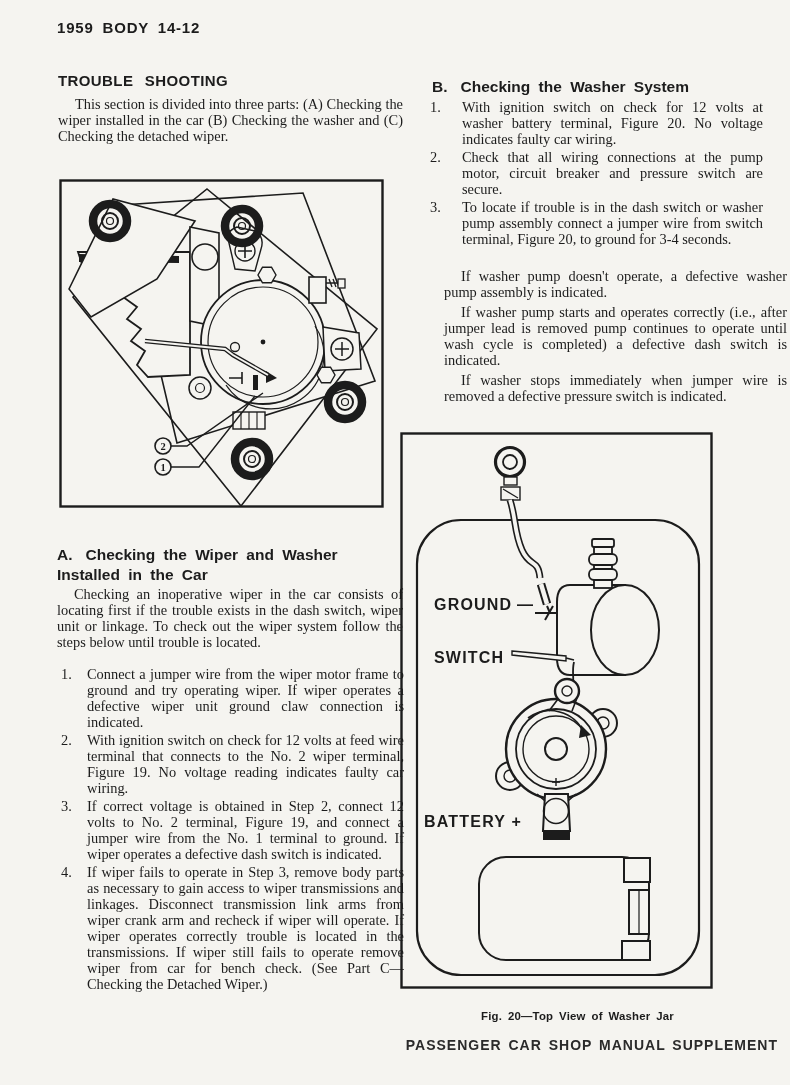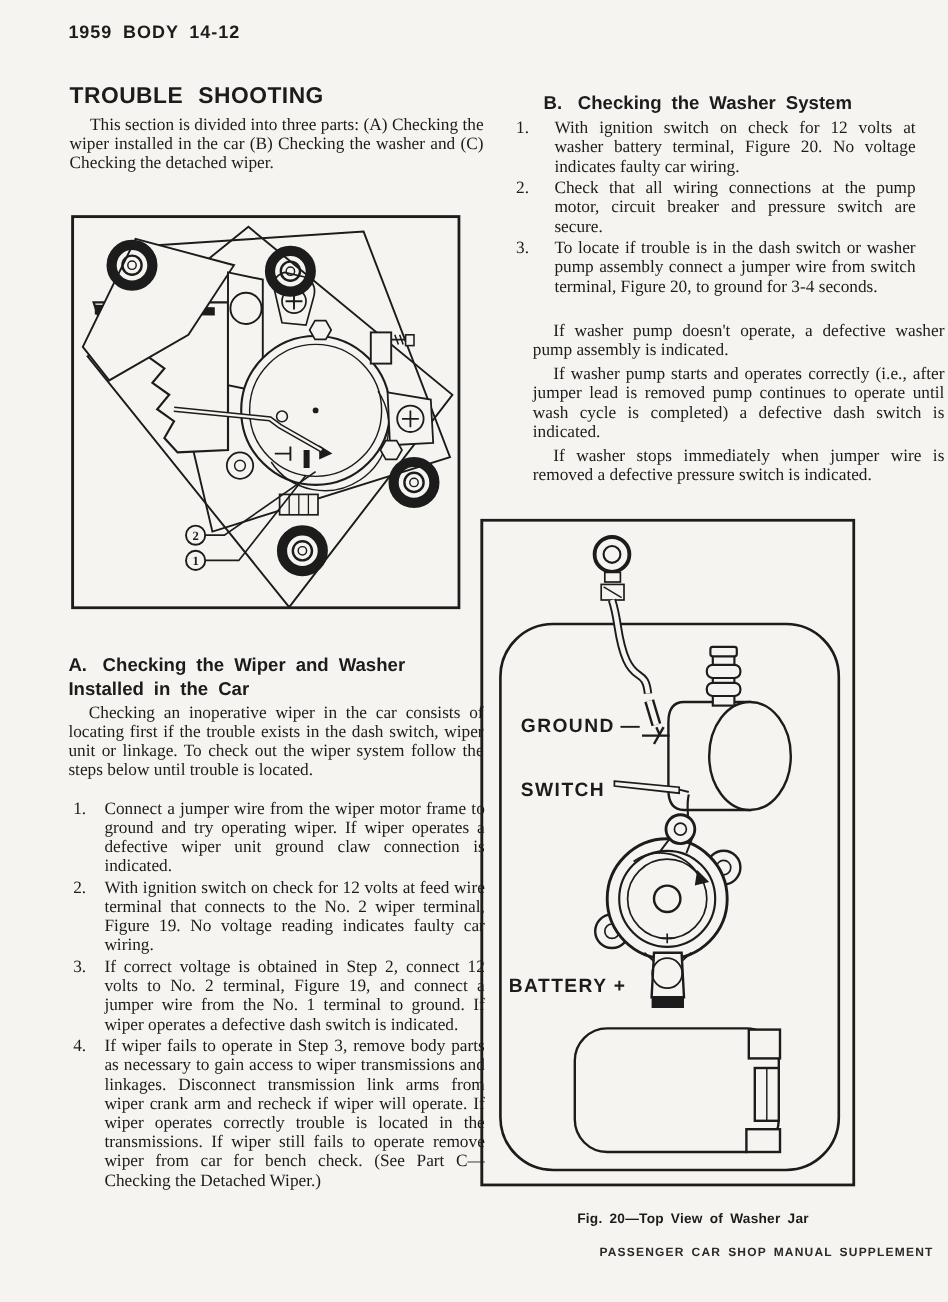--- a/index.html
+++ b/index.html
@@ -13,37 +13,37 @@
     font-family:"Liberation Serif","DejaVu Serif",serif;
     font-size:14.4px;line-height:16px;
   }
   .abs{position:absolute;}
   .sans{font-family:"Liberation Sans","DejaVu Sans",sans-serif;}
   .page-header{
     left:57px;top:20px;font-weight:bold;font-size:15px;
     letter-spacing:.8px;word-spacing:4px;
   }
   .sec-title{
-    font-weight:bold;font-size:19px;letter-spacing:.4px;word-spacing:7px;
+    font-weight:bold;font-size:15px;letter-spacing:.4px;word-spacing:7px;
   }
   .ab-title{
     font-weight:bold;font-size:15.5px;line-height:19.5px;word-spacing:4px;
   }
   .ab-title .prefix{display:inline-block;margin-right:13px;}
   .para{text-align:justify;text-indent:17px;margin:0 0 4px 0;}
   .steps .step{display:flex;margin-bottom:2px;}
   .step-num{flex:none;width:26px;padding-left:4px;}
   .col-right .step-num{width:32px;padding-left:10px;}
   .step-text{flex:1;text-align:justify;}
   .fig-caption{
     font-weight:bold;font-size:11.4px;letter-spacing:.2px;word-spacing:2.5px;
     text-align:center;
   }
   .page-footer{
-    right:12px;top:1037px;font-weight:bold;font-size:10px;
+    right:12px;top:1037px;font-weight:bold;font-size:14px;
     letter-spacing:1px;word-spacing:2px;color:#2a2a2a;
   }
   .figure svg{display:block;}
   .figlabel{
     font-family:"Liberation Sans","DejaVu Sans",sans-serif;
     font-weight:bold;font-size:16px;letter-spacing:1.2px;fill:var(--ink);
   }
   .callout-num{
     font-family:"Liberation Serif","DejaVu Serif",serif;
     font-weight:bold;font-size:10.5px;fill:var(--ink);text-anchor:middle;
@@ -159,21 +159,21 @@
     <div class="step">
       <span class="step-num">3.</span>
       <span class="step-text">If correct voltage is obtained in Step 2, connect 12 volts to No. 2 terminal, Figure 19, and connect a jumper wire from the No. 1 terminal to ground. If wiper operates a defective dash switch is indicated.</span>
     </div>
     <div class="step">
       <span class="step-num">4.</span>
       <span class="step-text">If wiper fails to operate in Step 3, remove body parts as necessary to gain access to wiper transmissions and linkages. Disconnect transmission link arms from wiper crank arm and recheck if wiper will operate. If wiper operates correctly trouble is located in the transmissions. If wiper still fails to operate remove wiper from car for bench check. (See Part C—Checking the Detached Wiper.)</span>
     </div>
   </div>
 
-  <div class="abs sans ab-title" style="left:409px;top:77px;width:345px;text-align:center;">
+  <div class="abs sans ab-title" style="left:432px;top:77px;width:345px;">
     <span class="prefix">B.</span><span>Checking the Washer System</span>
   </div>
 
   <div class="abs steps col-right" style="left:420px;top:99px;width:343px;">
     <div class="step">
       <span class="step-num">1.</span>
       <span class="step-text">With ignition switch on check for 12 volts at washer battery terminal, Figure 20. No voltage indicates faulty car wiring.</span>
     </div>
     <div class="step">
       <span class="step-num">2.</span>

